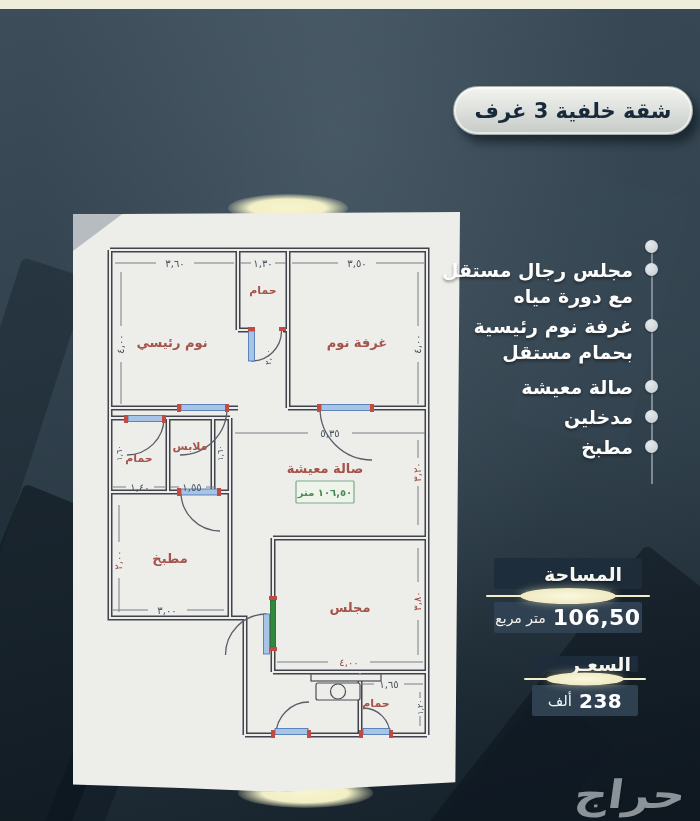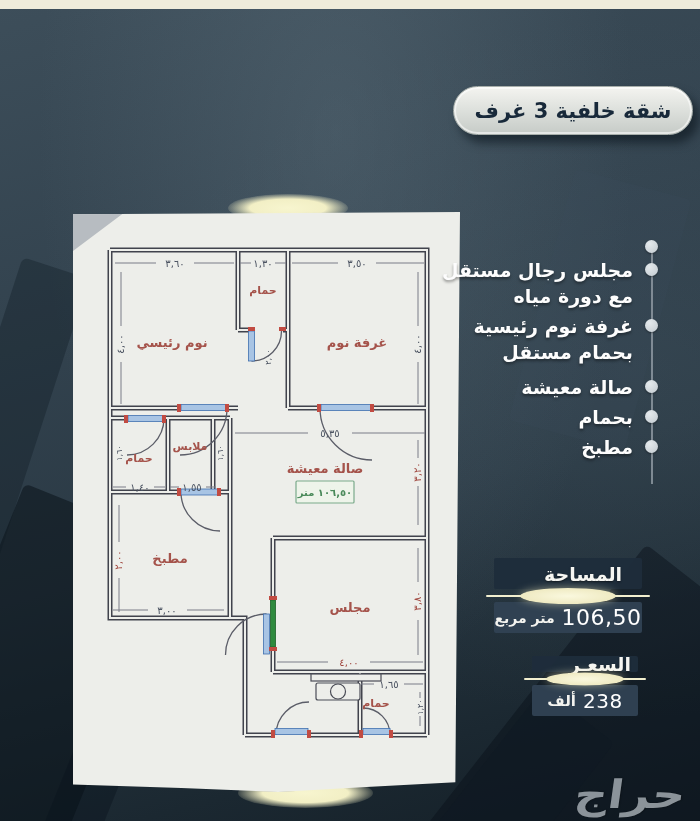--- a/index.html
+++ b/index.html
@@ -83,22 +83,22 @@
   .info-header span{font-size:19px;font-weight:bold;color:#f6f6f2;text-shadow:0 1px 2px rgba(0,0,0,.5);margin-left:30px;}
   .lens-row{position:relative;height:13px;}
   .lens-line{position:absolute;left:-8px;right:-8px;top:5.5px;height:2px;background:#f2efcf;border-radius:2px;}
   .lens{position:absolute;left:50%;top:50%;transform:translate(-50%,-50%);
     width:96px;height:16px;border-radius:50%;
     background:radial-gradient(ellipse,#faf8de 0%,#efeac2 70%,#e6e0b0 100%);
     box-shadow:0 0 8px rgba(240,235,190,.55);}
   .info-box.price .lens{width:78px;height:13px;}
   .info-value{background:rgba(49,66,83,.96);height:31px;display:flex;align-items:center;
     justify-content:center;gap:7px;border-radius:2px;direction:ltr;}
-  .info-value .unit{font-size:14px;font-weight:bold;color:#f3f3ef;}
-  .info-value .num{font-size:22px;font-weight:normal;color:#ffffff;letter-spacing:.5px;}
+  .info-value .unit{font-size:14px;font-weight:normal;color:#f3f3ef;}
+  .info-value .num{font-size:22px;font-weight:bold;color:#ffffff;letter-spacing:.5px;}
   .info-box.price .info-value .num{font-size:20px;}
   .info-box.price .info-value .unit{font-size:15px;}
   
   .watermark{position:absolute;right:14px;bottom:0px;font-size:46px;font-weight:bold;
     color:#99a1a7;opacity:.9;transform:skewX(-8deg) scaleY(.85);direction:rtl;
     text-shadow:1px 1px 2px rgba(0,0,0,.4);}
 </style>
 </head>
 <body>
 
@@ -249,21 +249,21 @@
       <div class="bullet"></div>
       <span>غرفة نوم رئيسية
 بحمام مستقل</span>
     </div>
     <div class="feature-item gap">
       <div class="bullet"></div>
       <span>صالة معيشة</span>
     </div>
     <div class="feature-item">
       <div class="bullet"></div>
-      <span>بحمام</span>
+      <span>مدخلين</span>
     </div>
     <div class="feature-item">
       <div class="bullet"></div>
       <span>مطبخ</span>
     </div>
   </div>
 
   <div class="info-box area">
     <div class="info-header">
       <span>المساحة</span>

